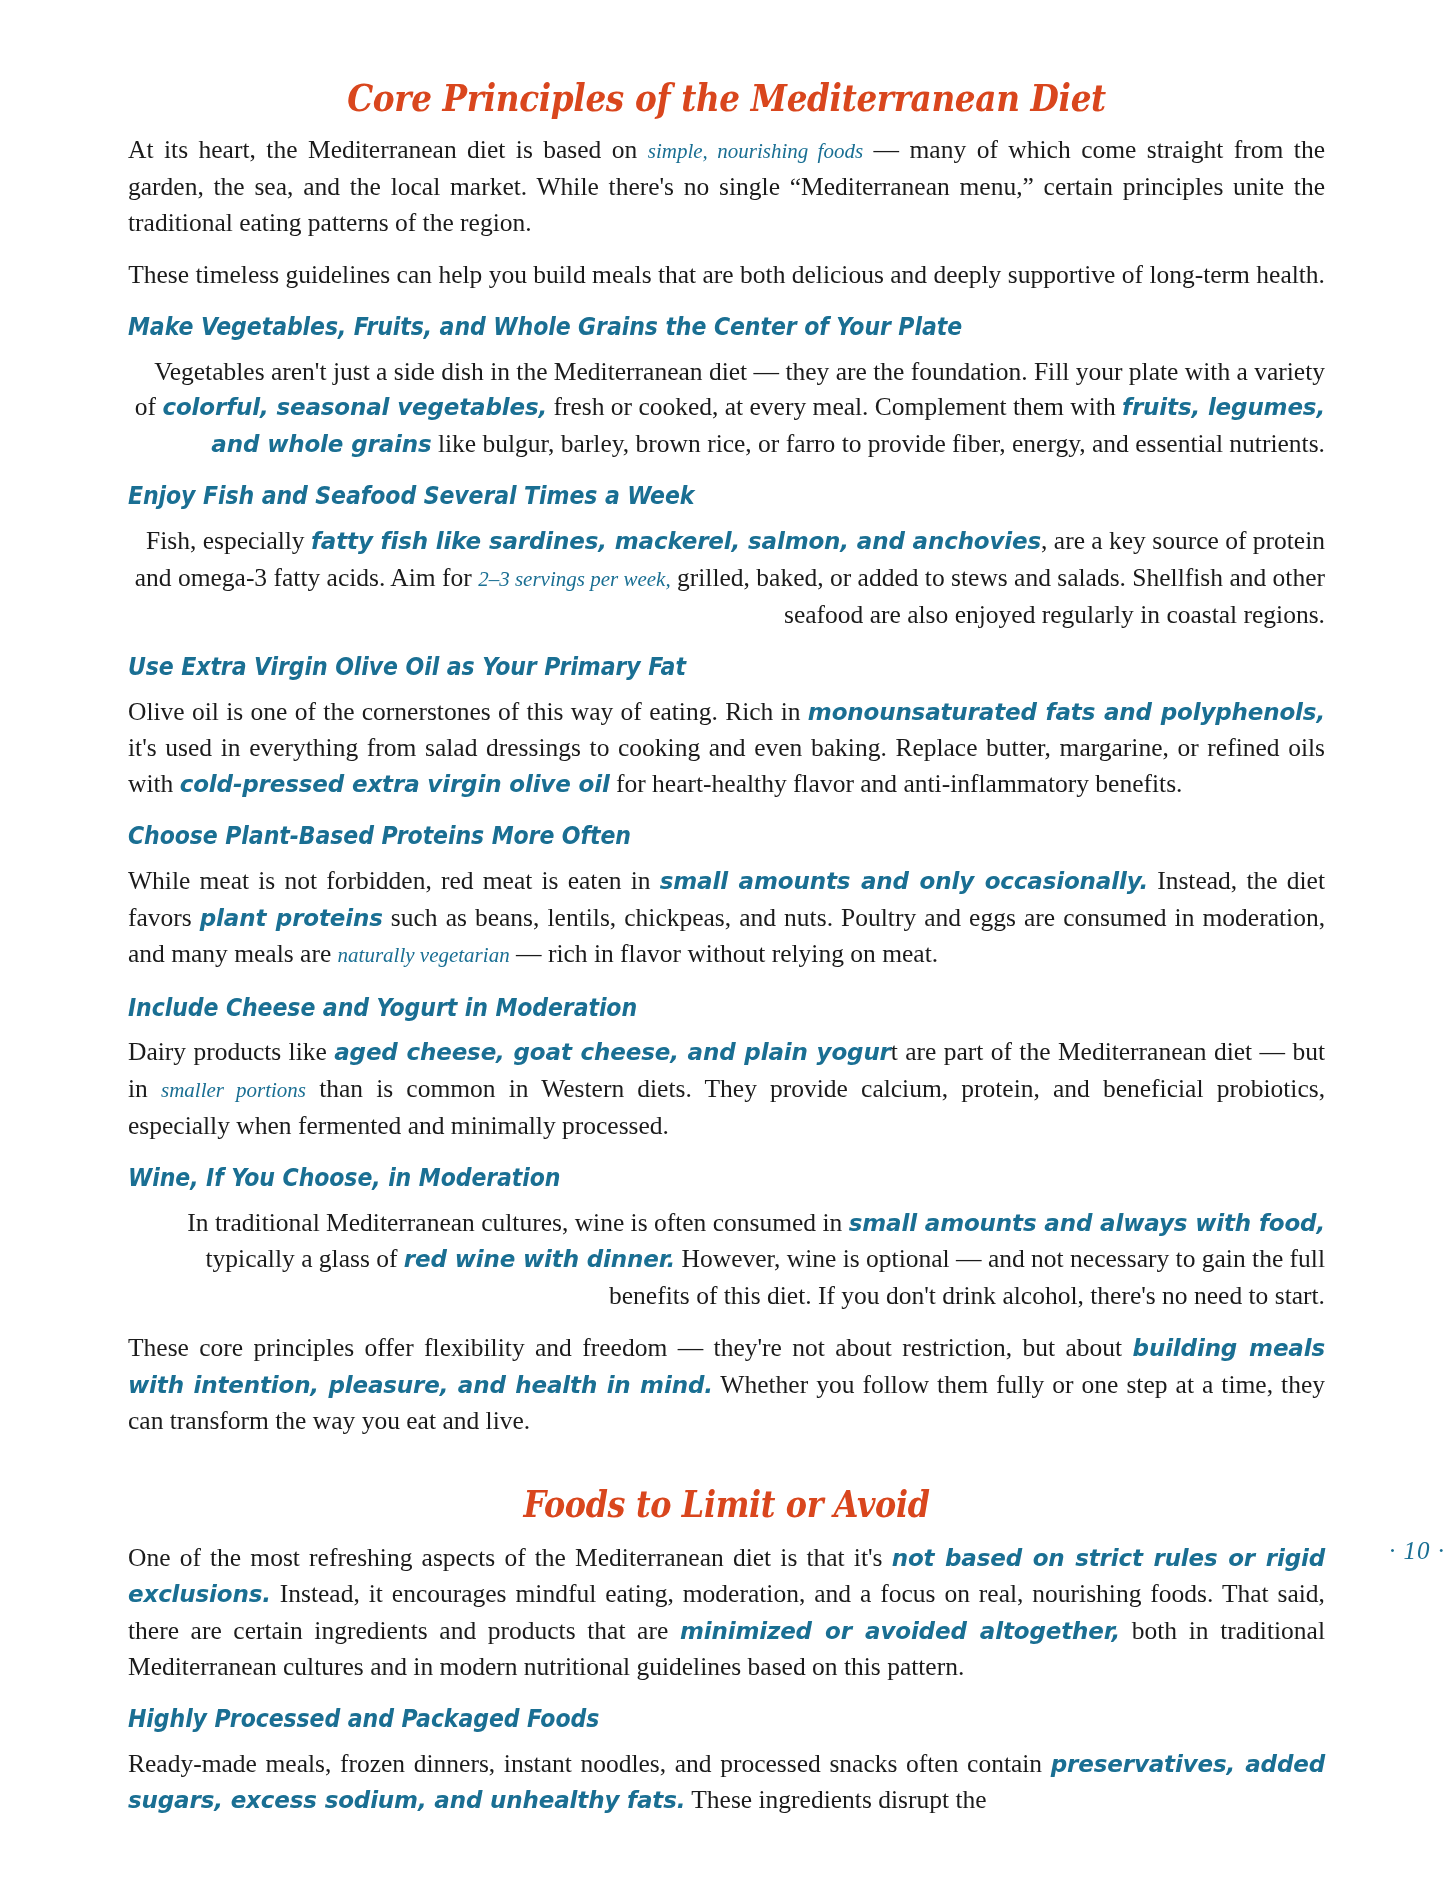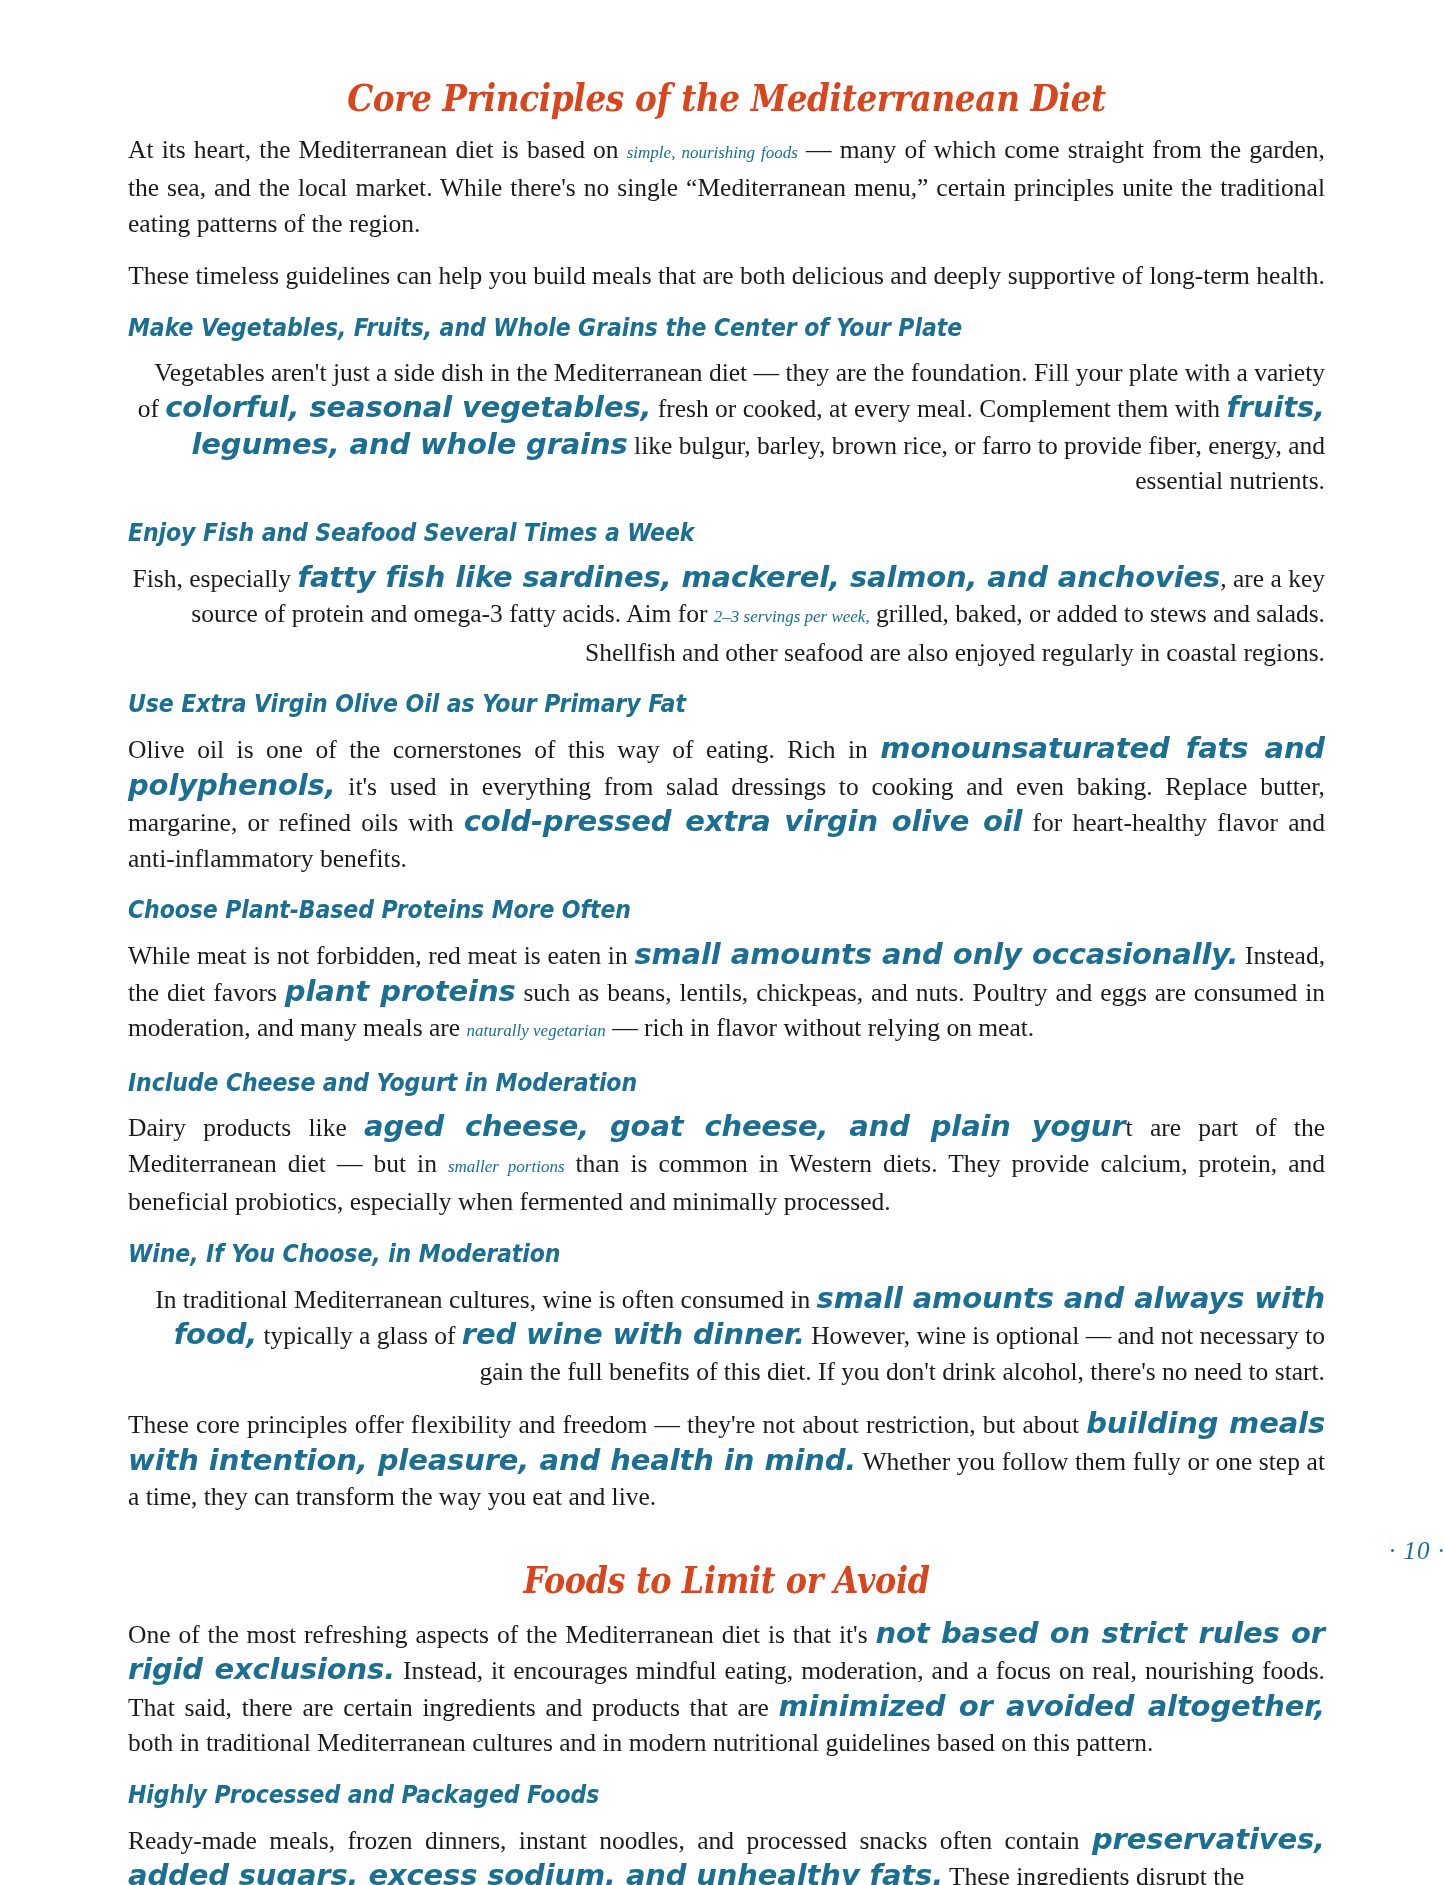--- a/index.html
+++ b/index.html
@@ -73,31 +73,31 @@
     text-align: justify;
     text-justify: inter-word;
   }
 
   
   em.hl {
     font-family: "DejaVu Sans", "Liberation Sans", sans-serif;
     font-weight: 700;
     font-style: italic;
     color: #1a6f93;
-    font-size: 29px;
+    font-size: 23px;
     letter-spacing: -0.15px;
     margin-top: 36px;
   }
   
   em.hl-light {
     font-family: "Liberation Serif", "DejaVu Serif", serif;
     font-weight: 400;
     font-style: italic;
     color: #1a6f93;
-    font-size: 17px;
+    font-size: 21px;
   }
 
   
   .footer {
     position: absolute;
     left: 0;
     right: 0;
     bottom: 56px;
     text-align: right;
     font-family: "Liberation Serif", "DejaVu Serif", serif;

